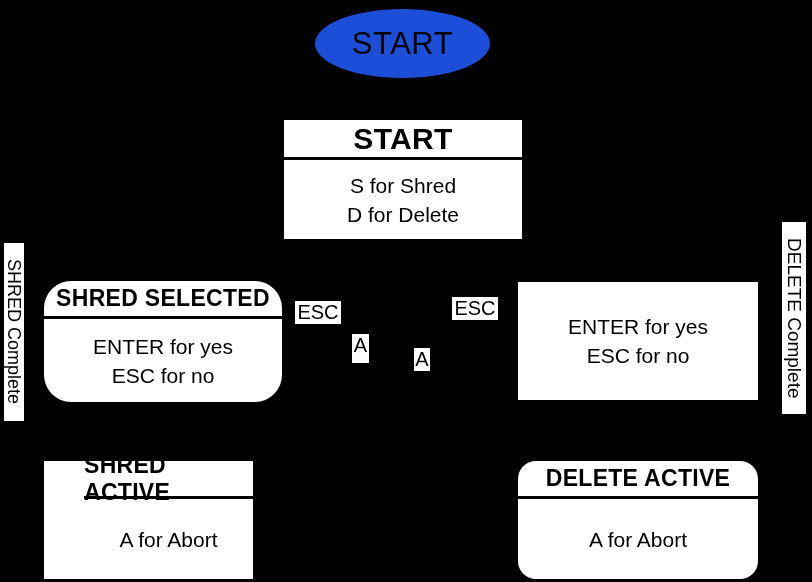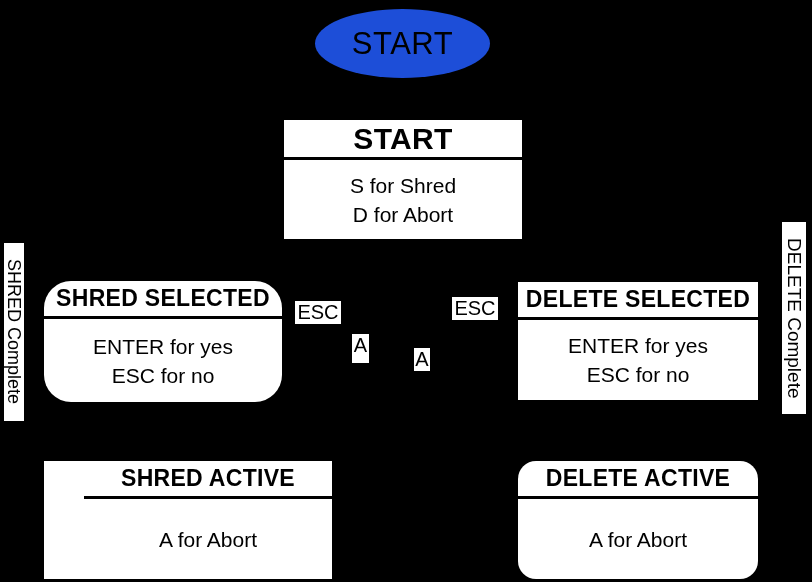--- a/index.html
+++ b/index.html
@@ -45,21 +45,21 @@
     flex-direction: column;
     align-items: center;
     justify-content: center;
     font-size: 21px;
     line-height: 29px;
   }
   .state-none          { left: 284px; top: 120px; width: 238px; height: 119px; }
   .state-none .title   { height: 40px; font-size: 30px; }
   .state-shred-selected  { left: 44px;  top: 281px; width: 238px; height: 121px; border-radius: 27px; }
   .state-delete-selected { left: 518px; top: 282px; width: 240px; height: 118px; }
-  .state-shred-active    { left: 44px;  top: 461px; width: 288px; height: 118px; padding-left: 40px; }
+  .state-shred-active    { left: 44px;  top: 461px; width: 209px; height: 118px; padding-left: 40px; }
   .state-delete-active   { left: 518px; top: 461px; width: 240px; height: 118px; border-radius: 18px; }
   .state-shred-selected .title,
   .state-delete-selected .title,
   .state-shred-active .title,
   .state-delete-active .title { height: 38px; font-size: 23px; }
   
   .elabel {
     position: absolute;
     background: #fff;
     text-align: center;
@@ -88,34 +88,33 @@
 <div class="canvas">
 
   <div class="start-oval">
     <span>START</span>
   </div>
 
   <div class="state state-none">
     <div class="title">START</div>
     <div class="body">
       <div>S for Shred</div>
-      <div>D for Abort</div>
+      <div>D for Delete</div>
     </div>
   </div>
 
   <div class="state state-shred-selected">
     <div class="title">SHRED SELECTED</div>
     <div class="body">
       <div>ENTER for yes</div>
       <div>ESC for no</div>
     </div>
   </div>
 
   <div class="state state-delete-selected">
-    <div class="title">DELETE SELECTED</div>
     <div class="body">
       <div>ENTER for yes</div>
       <div>ESC for no</div>
     </div>
   </div>
 
   <div class="state state-shred-active">
     <div class="title">SHRED ACTIVE</div>
     <div class="body">
       <div>A for Abort</div>

